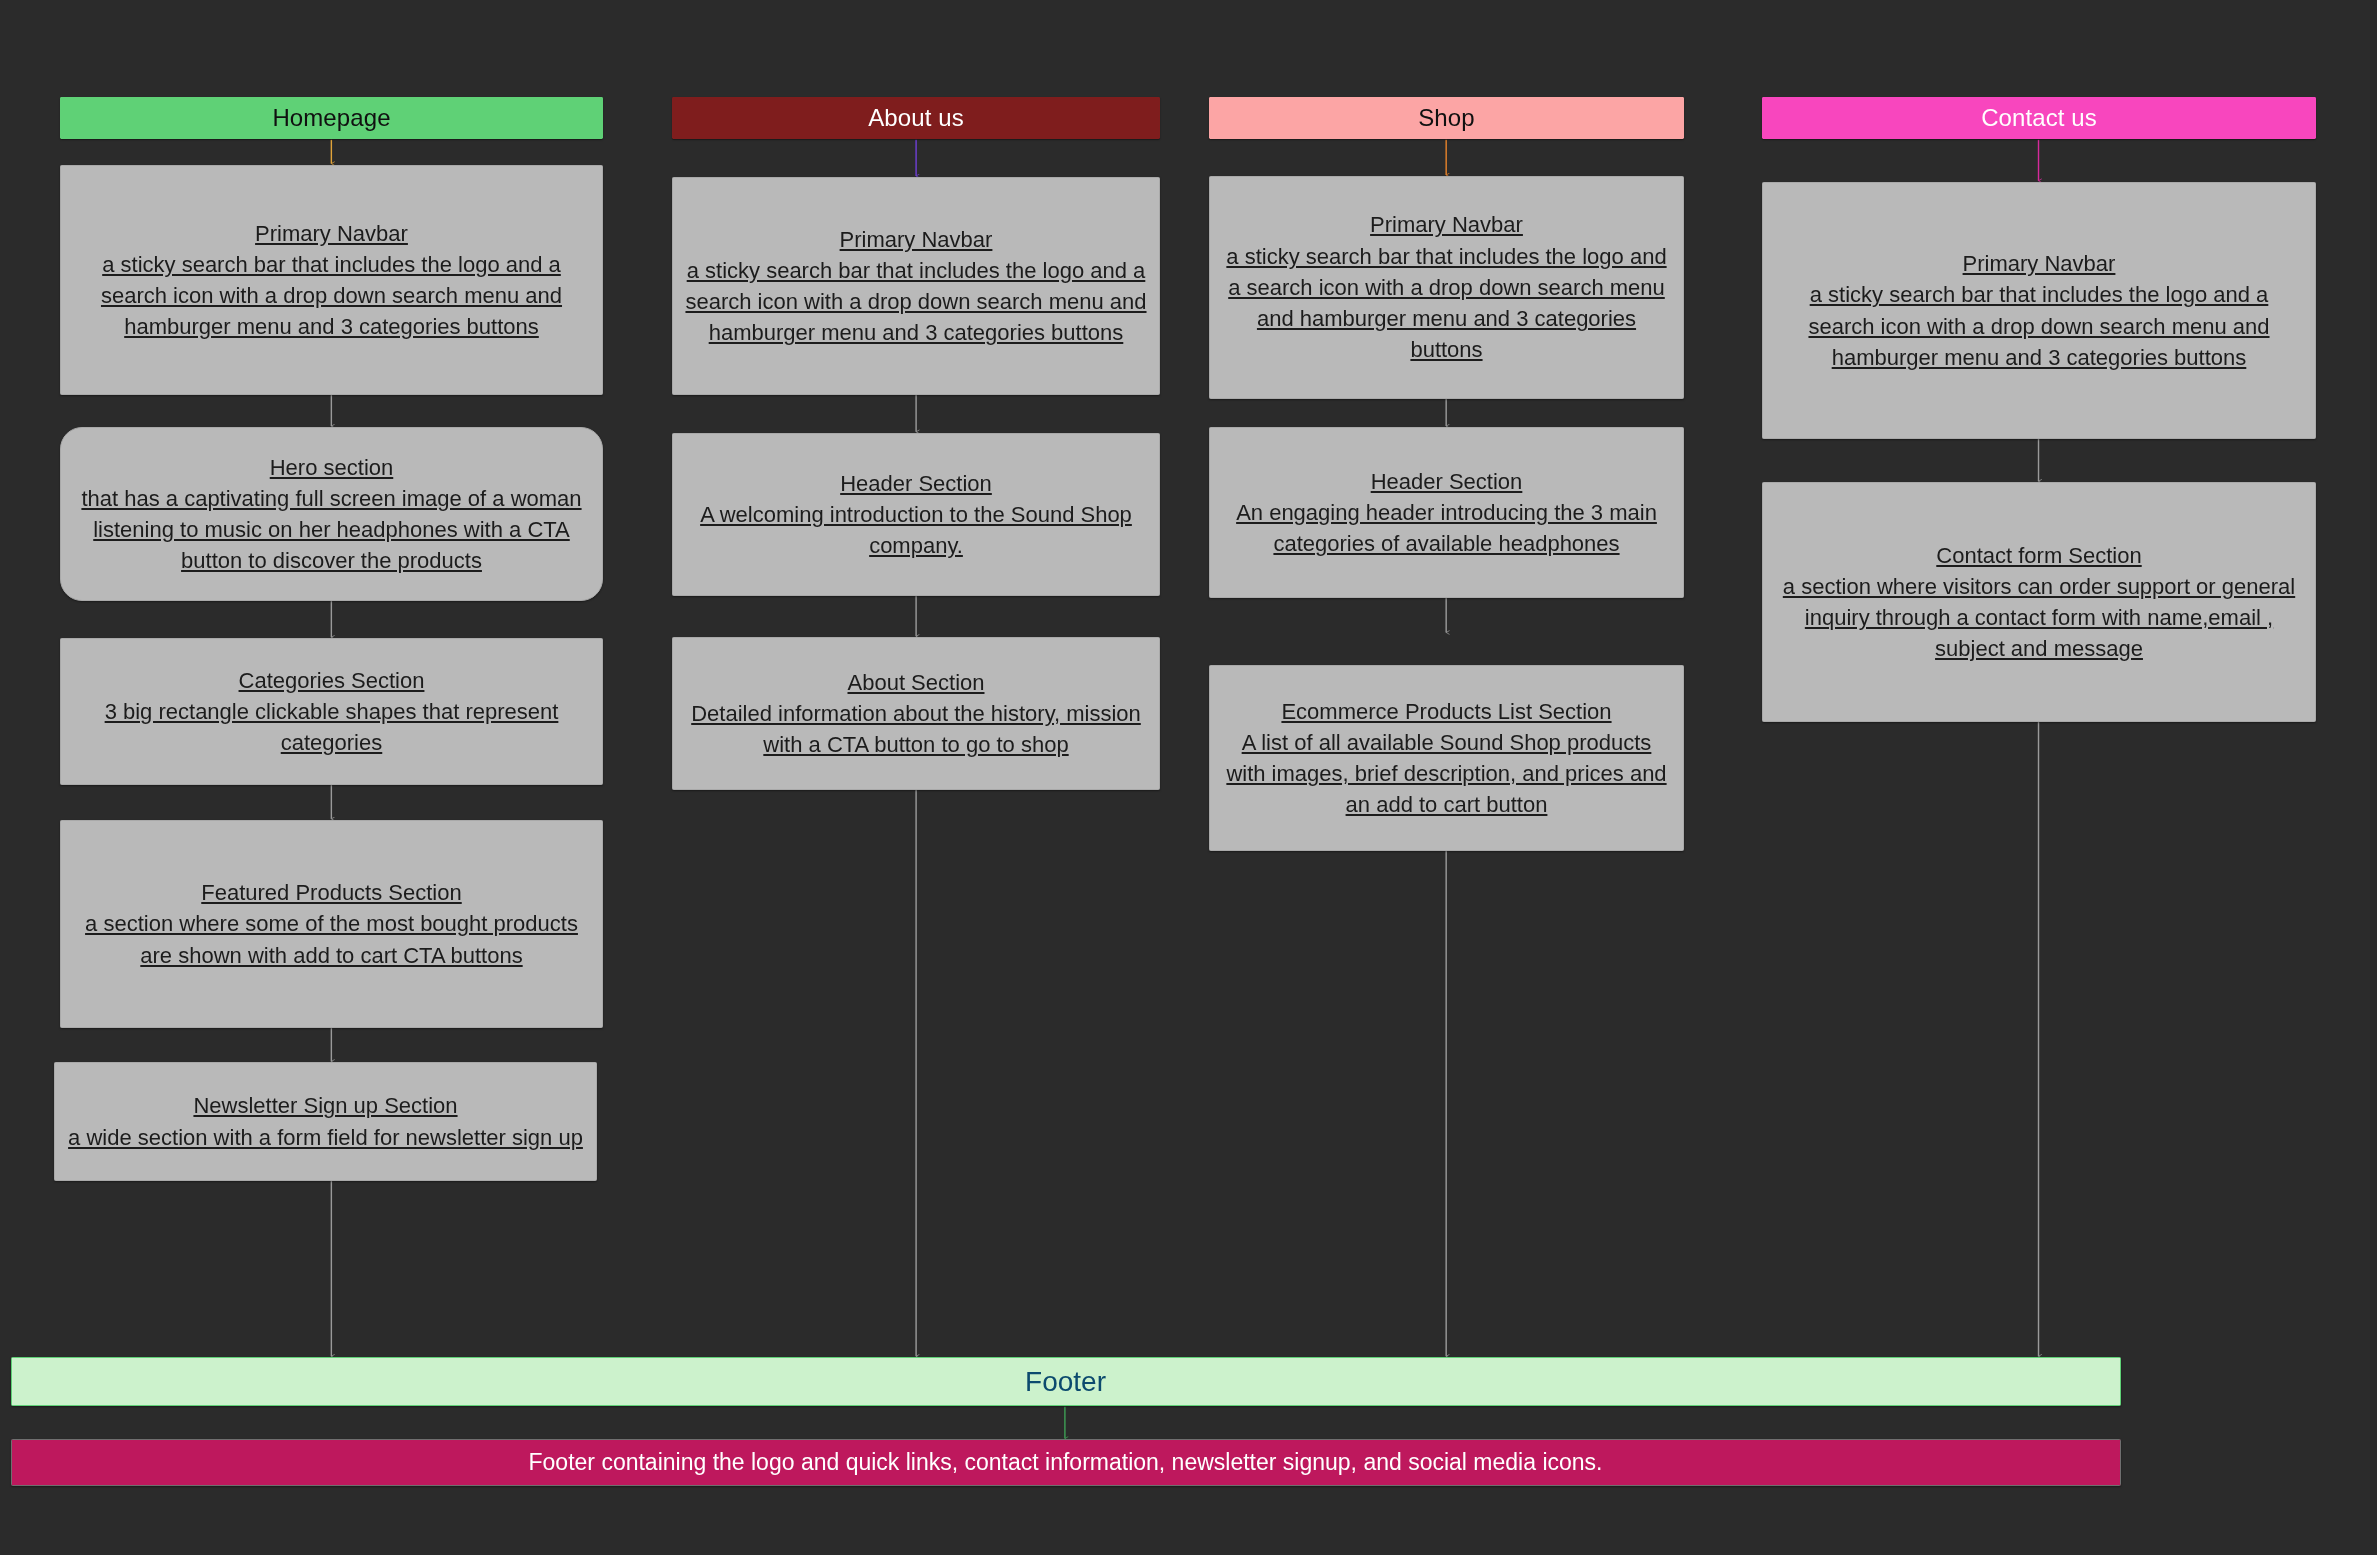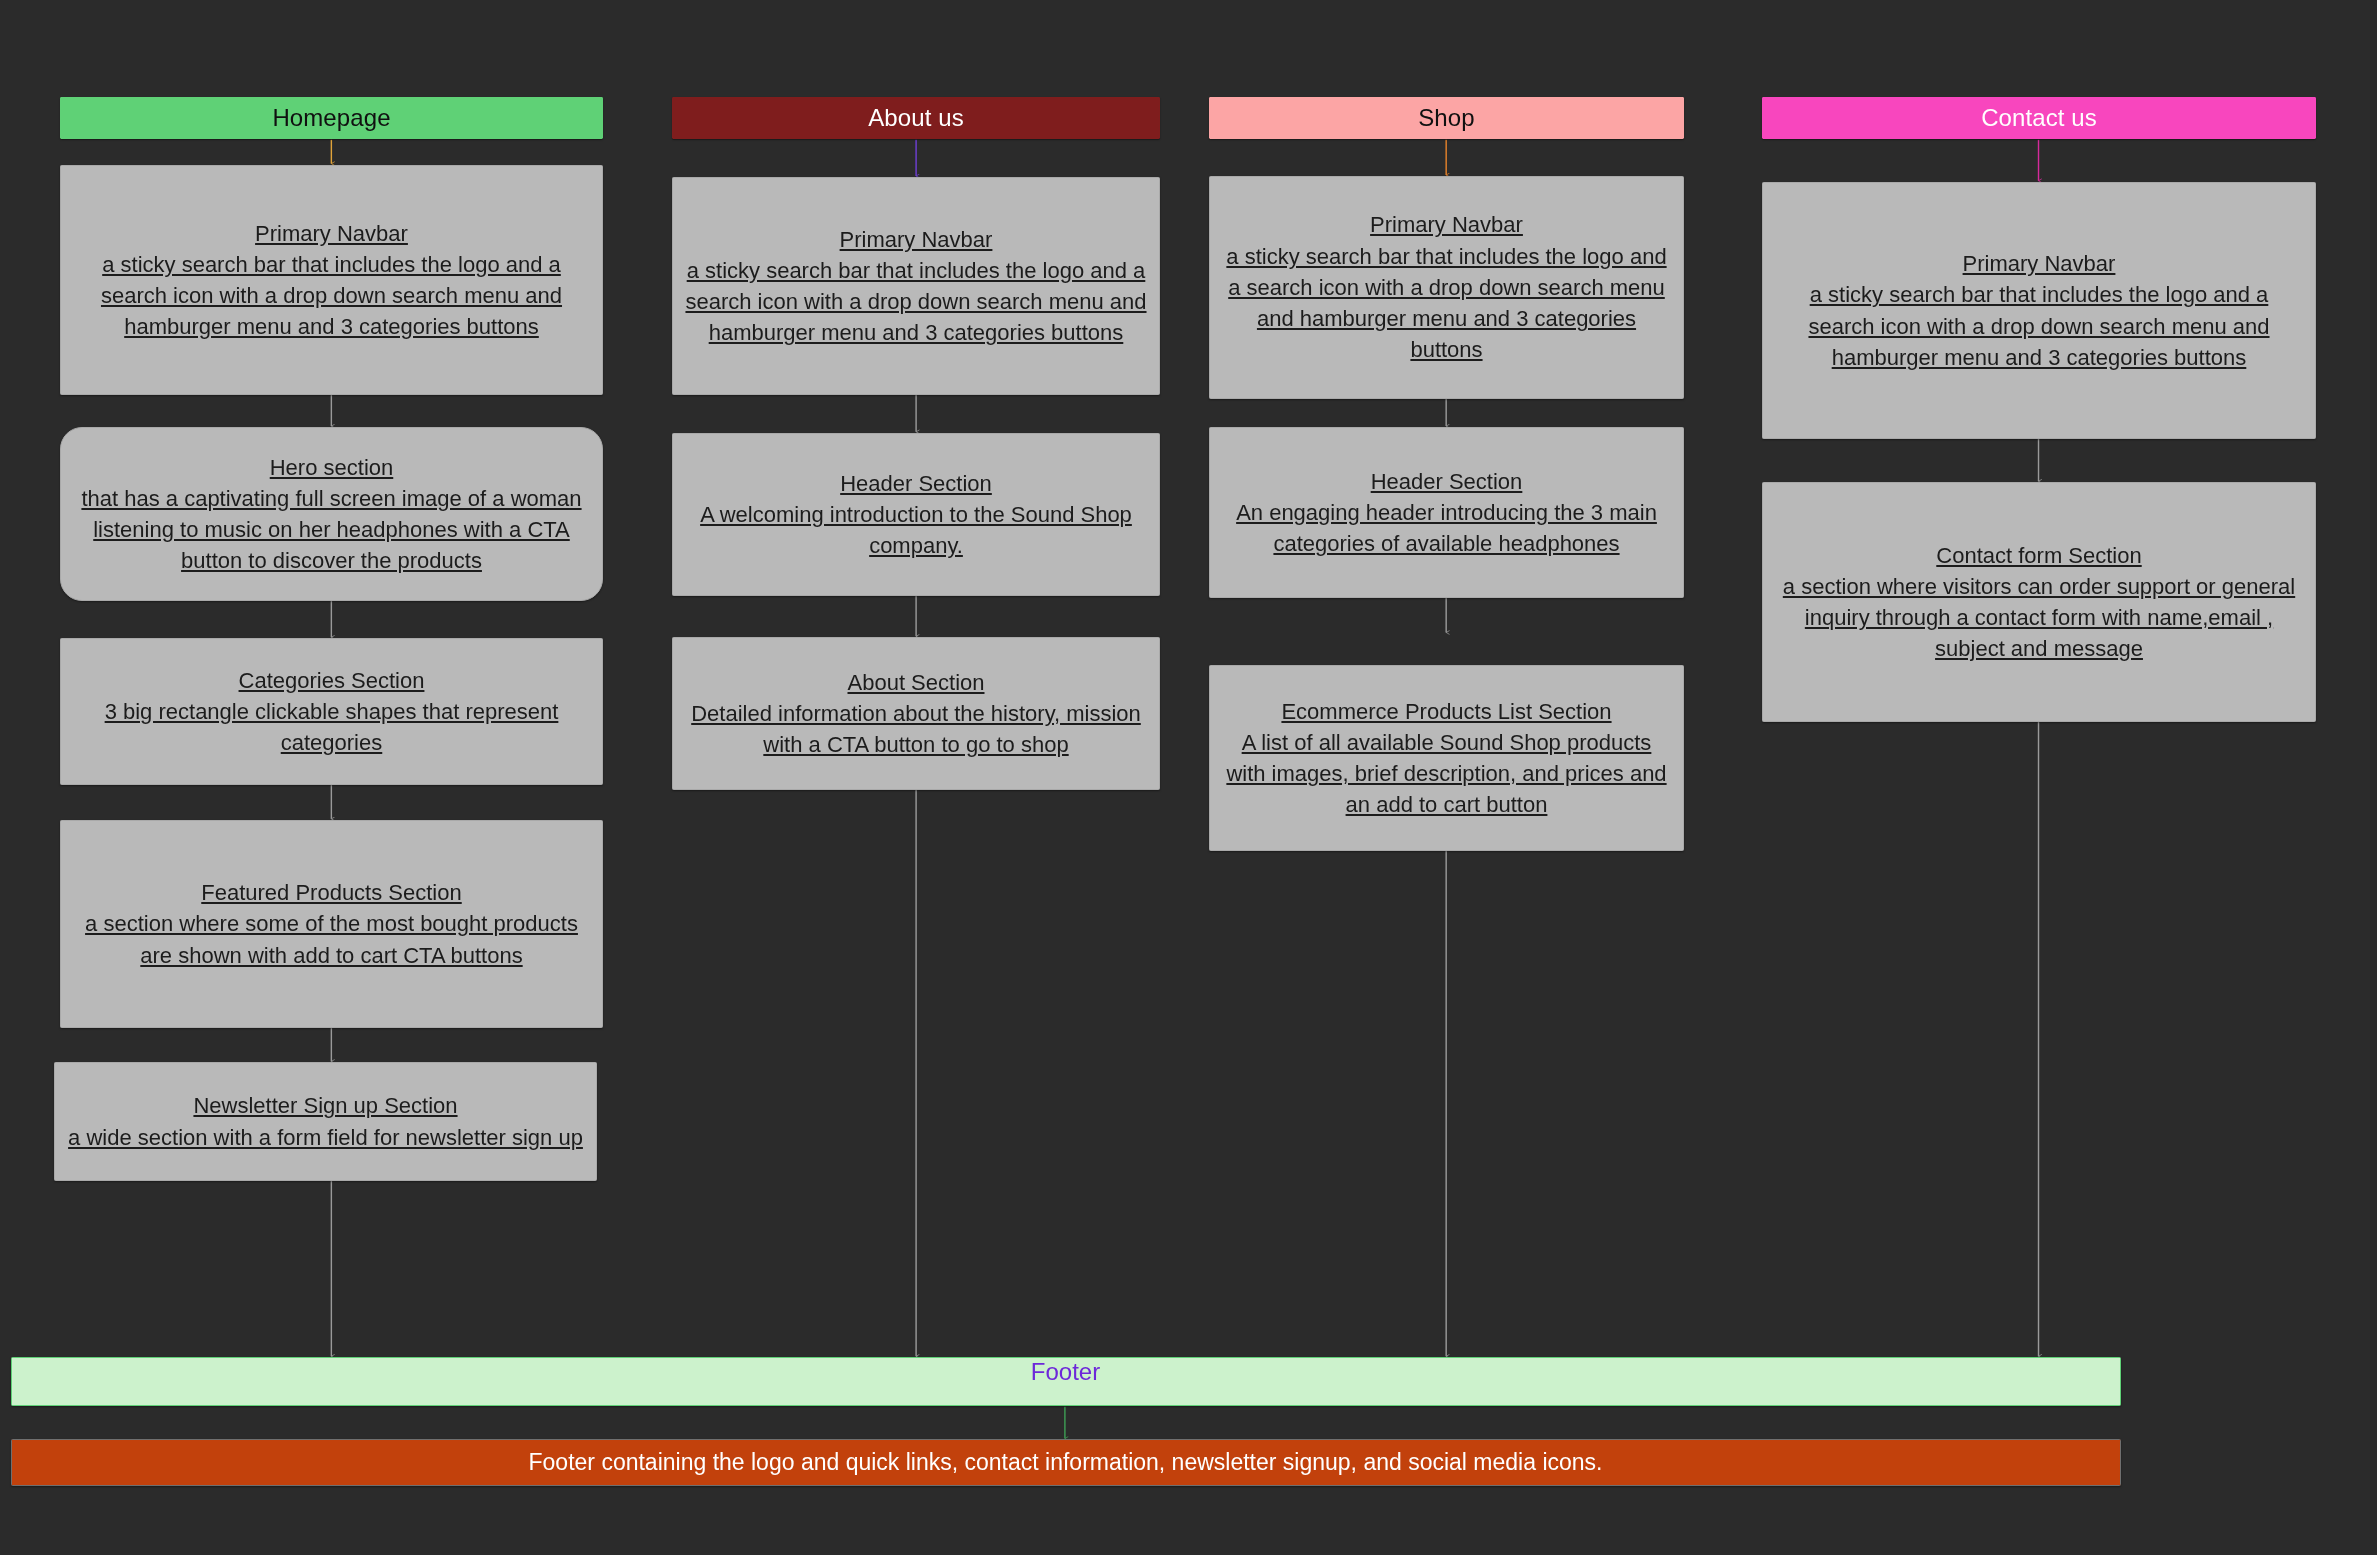--- a/index.html
+++ b/index.html
@@ -72,35 +72,36 @@
   .node .node-desc {
     font-size: 22px;
     line-height: 1.42;
   }
 
   
   .footer-box {
     position: absolute;
     box-sizing: border-box;
     display: flex;
+    align-items: center;
     justify-content: center;
     background: #CCF2CC;
     border: 1.4px solid #5FD176;
     border-radius: 1.4px;
-    color: #6d28d9;
-    font-size: 24px;
+    color: #0c4a6e;
+    font-size: 28px;
     box-shadow: 0 1px 1.9px rgba(0,0,0,0.40);
   }
   .footer-desc-box {
     position: absolute;
     box-sizing: border-box;
     display: flex;
     align-items: center;
     justify-content: center;
-    background: #c2410c;
+    background: #be185d;
     border: 1px solid #6F6F6F;
     border-radius: 1.4px;
     color: #FFFFFF;
     font-size: 23px;
     box-shadow: 0 1px 1.9px rgba(0,0,0,0.40);
   }
 </style>
 </head>
 <body>
 

